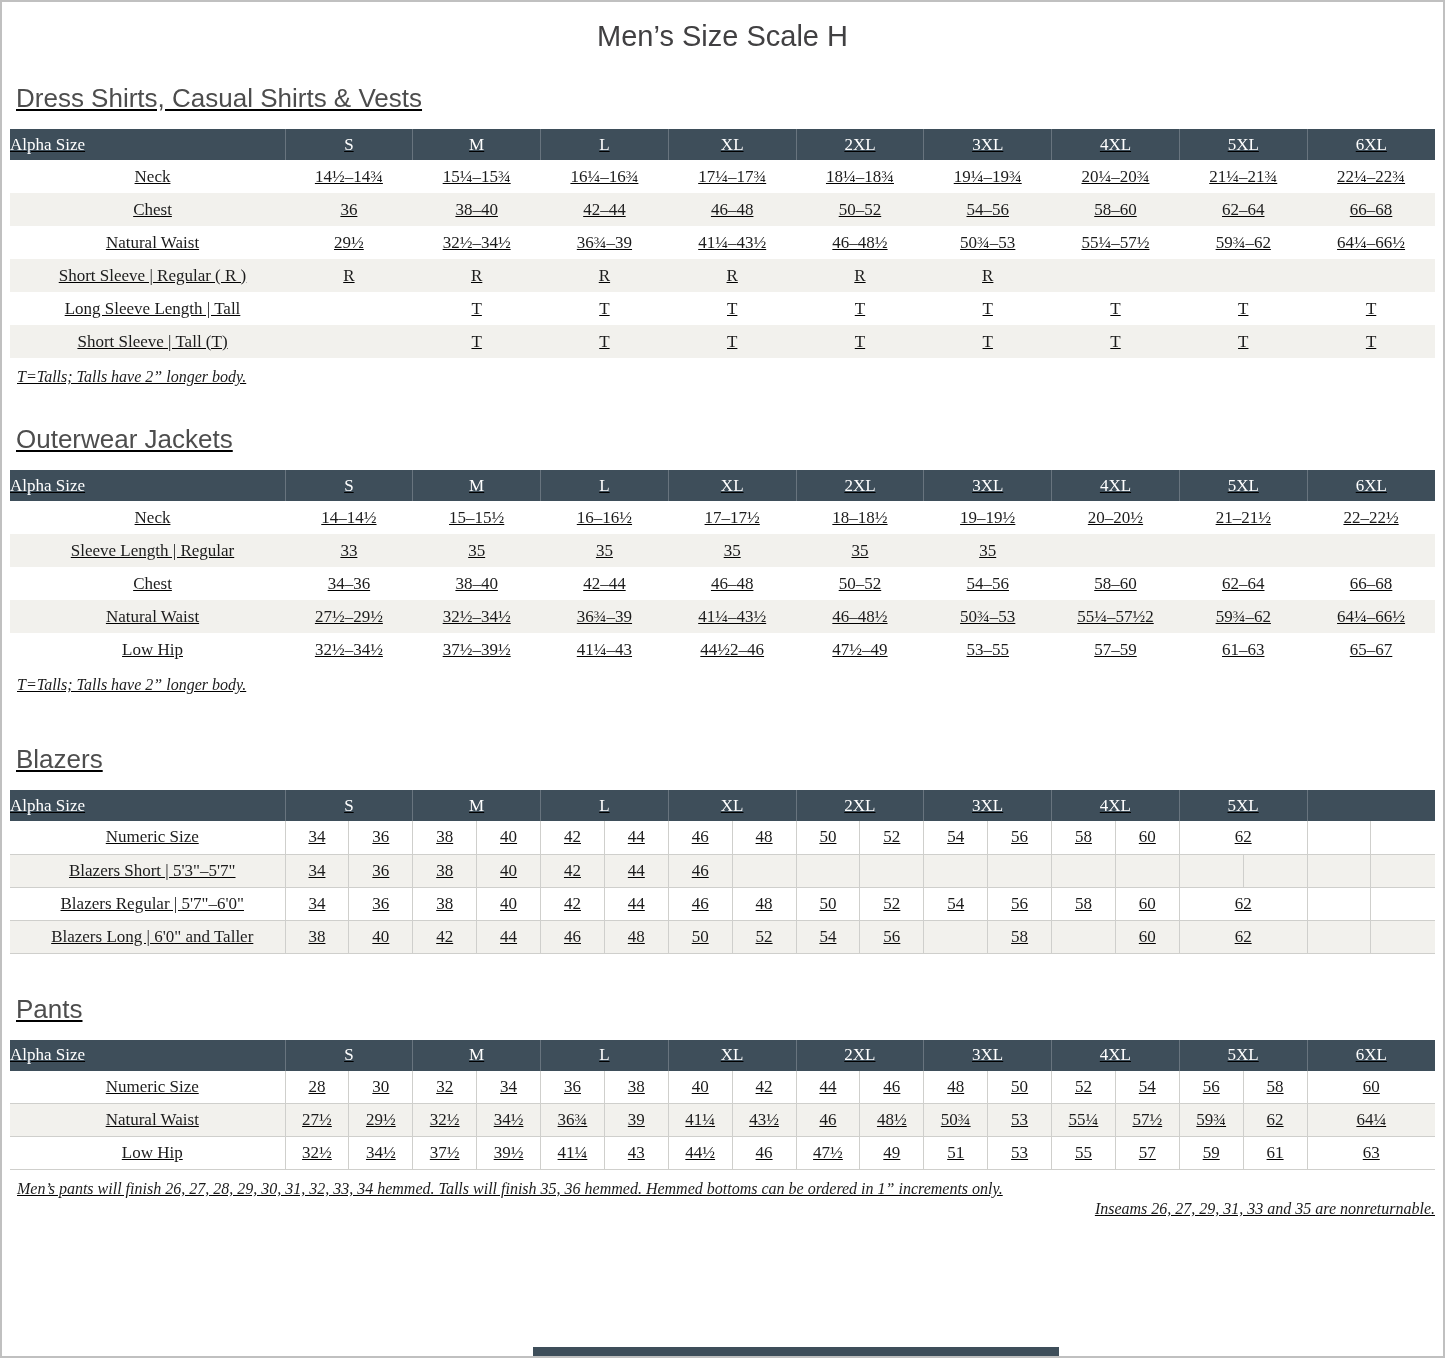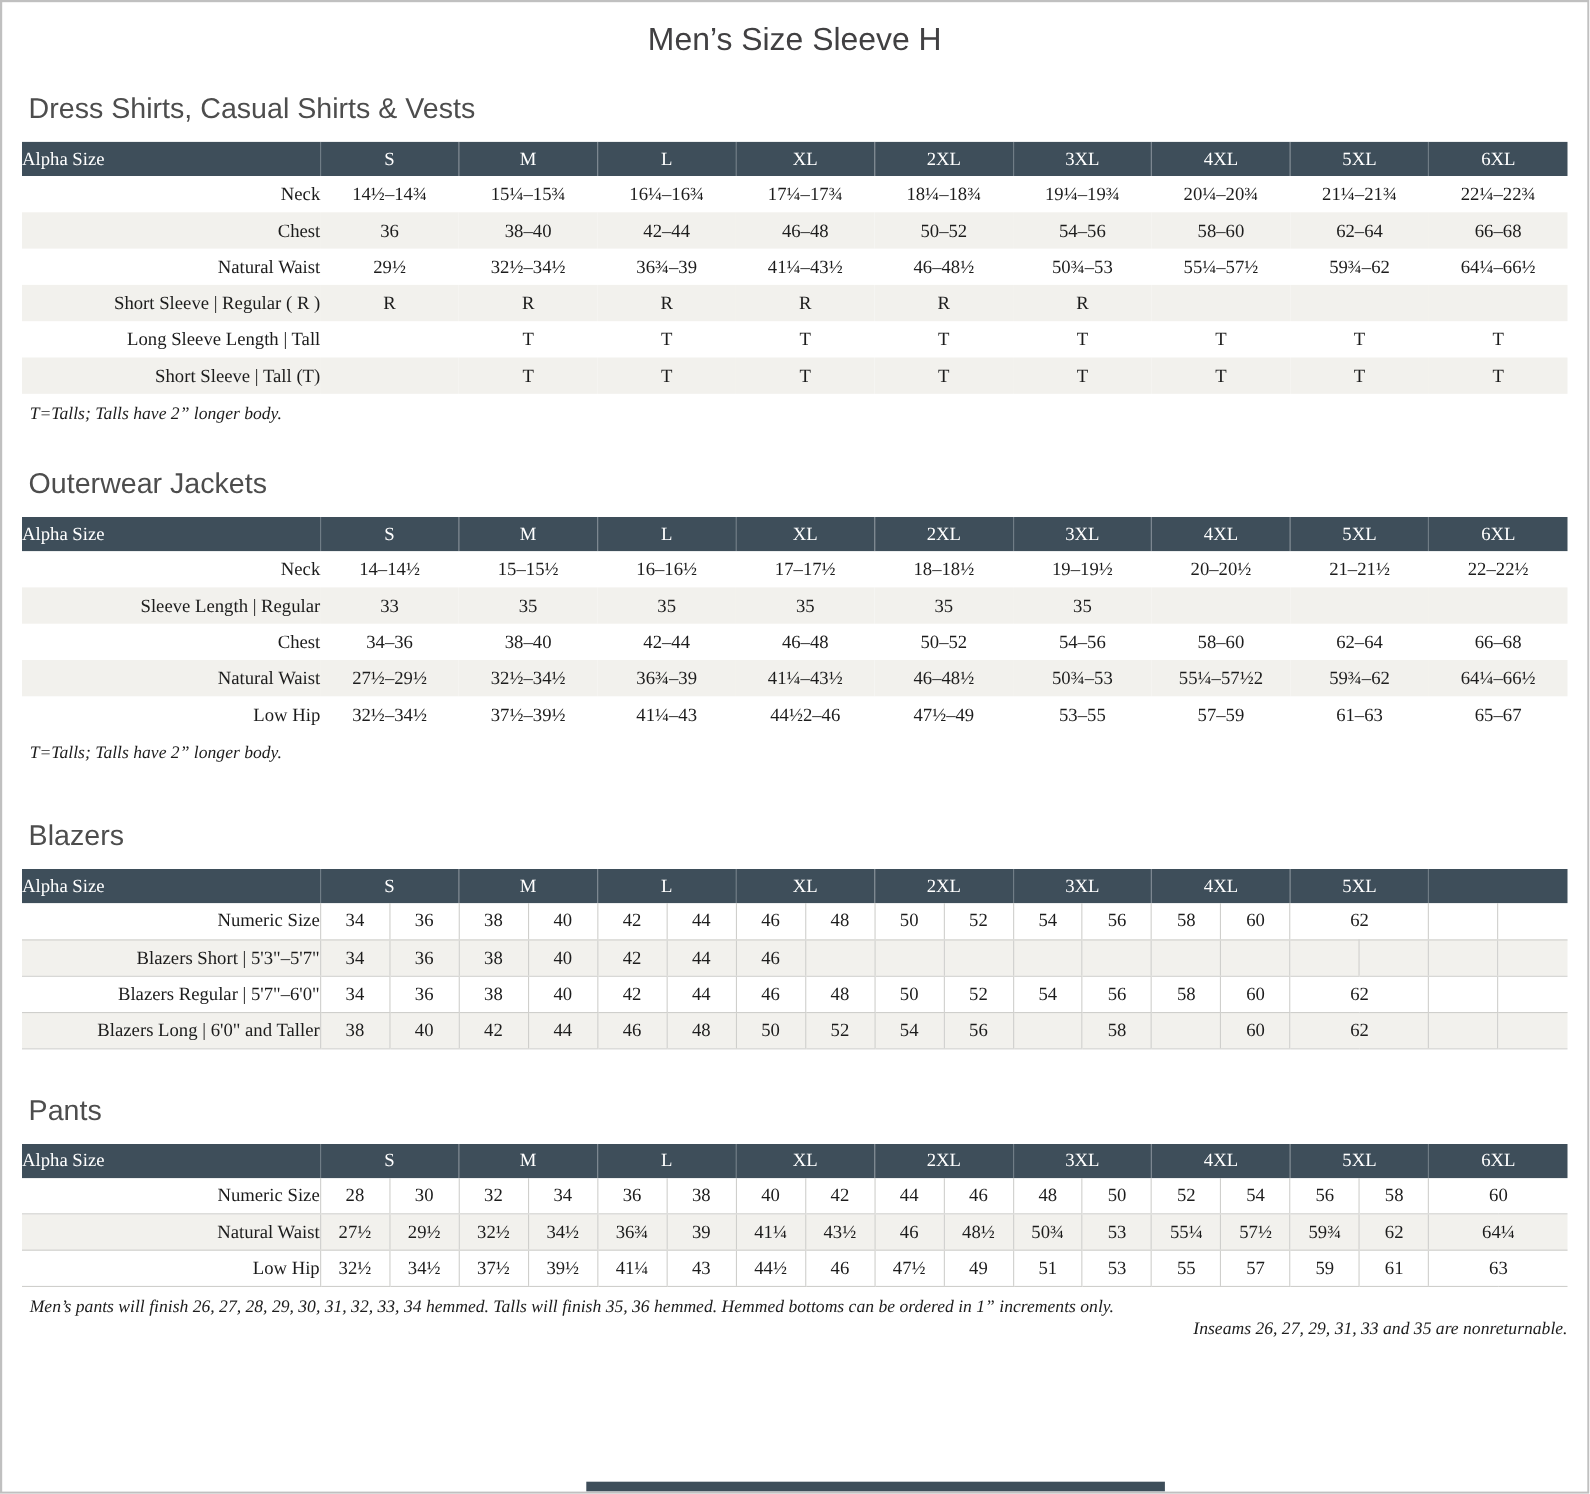--- a/index.html
+++ b/index.html
@@ -4,41 +4,41 @@
 <style>
   :root{
     --header-bg:#3e4e5a; --header-text:#ffffff; --row-alt:#f2f1ed; --text:#1c1c1c;
     --title-color:#414042; --section-title-color:#4d4d4d; --grid-line:#cfcfcc; --page-border:#c0c0c0;
   }
   *{margin:0;padding:0;box-sizing:border-box;}
   html,body{background:#ffffff;}
   body{font-family:"Liberation Serif",serif;}
   .page{width:1445px;height:1358px;background:#fff;border:2px solid var(--page-border);position:relative;overflow:hidden;}
   .page-title{font-family:"Liberation Sans",sans-serif;font-weight:400;font-size:29px;color:var(--title-color);text-align:center;margin-top:18px;}
-  .section{margin:0 18px;}
+  .section{margin:0 8px;text-decoration:underline;}
   .s0{margin-top:30px;} .s1{margin-top:38px;} .s2{margin-top:50px;} .s3{margin-top:40px;}
   .section-title{font-family:"Liberation Sans",sans-serif;font-weight:400;font-size:26px;color:var(--section-title-color);margin:0 0 15px 6px;}
   table.size-table{width:100%;border-collapse:collapse;table-layout:fixed;font-size:17px;color:var(--text);}
   table.size-table thead th{background:var(--header-bg);color:var(--header-text);font-weight:400;height:31px;text-align:center;font-family:"Liberation Serif",serif;font-size:17px;}
   table.size-table thead th:first-child{text-align:left;}
   table.size-table thead th + th{border-left:1px solid rgba(255,255,255,0.22);}
   table.size-table tbody td{height:33px;text-align:center;vertical-align:middle;}
-  table.size-table tbody td.row-label{text-align:right;padding-left:10px;}
+  table.size-table tbody td.row-label{text-align:center;padding-left:10px;}
   table.size-table tbody tr:nth-child(even){background:var(--row-alt);}
   table.size-table.split tbody td{border-bottom:1px solid var(--grid-line);border-left:1px solid var(--grid-line);}
   table.size-table.split tbody td.row-label{border-left:none;}
   .footnote{font-style:italic;font-size:16px;color:var(--text);margin:10px 0 0 7px;}
   .footnote.line2{margin-top:2px;text-align:right;}
   .footer-bar{position:absolute;bottom:0;left:531px;width:526px;height:9px;background:var(--header-bg);}
 </style>
 </head>
 <body>
 
 <div class="page">
-  <h1 class="page-title">Men’s Size Sleeve H</h1>
+  <h1 class="page-title">Men’s Size Scale H</h1>
 
   <section class="section s0">
     <h2 class="section-title">Dress Shirts, Casual Shirts &amp; Vests</h2>
     <table class="size-table">
         <colgroup>
           <col style="width: 19.3%;">
           <col>
           <col>
           <col>
           <col>

